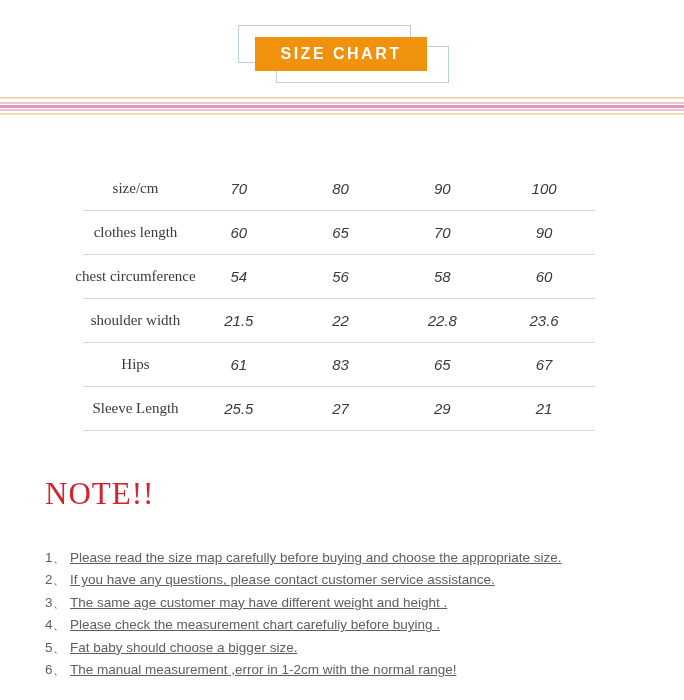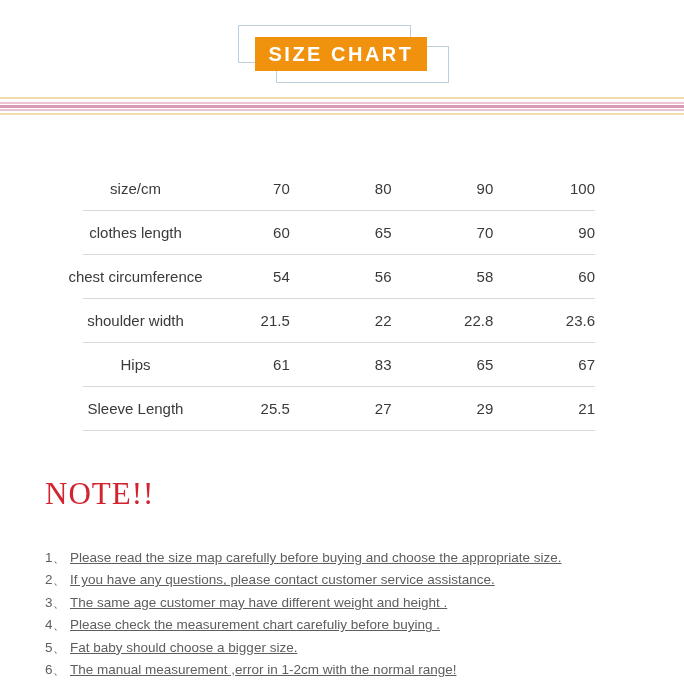--- a/index.html
+++ b/index.html
@@ -9,43 +9,43 @@
   }
 
   
   .deco-rect { position:absolute; border:1px solid #bccfdd; background:transparent; }
   .deco-back { left:238px; top:25px; width:171px; height:36px; }
   .deco-front { left:276px; top:46px; width:171px; height:35px; }
   .banner {
     position:absolute; left:255px; top:37px; width:172px; height:34px;
     background:#f0920e; color:#ffffff; z-index:2;
     display:flex; align-items:center; justify-content:center;
-    font-size:20px; font-weight:bold; letter-spacing:2.5px;
+    font-size:16px; font-weight:bold; letter-spacing:2.5px;
   }
 
   
   .stripes { position:absolute; left:0; top:97px; width:684px; }
   .stripe { width:100%; }
   .s1 { height:2px; background:#f1dcae; margin-bottom:3px; }
   .s2 { height:2px; background:#eec3d3; margin-bottom:1px; }
   .s3 { height:3px; background:#d89ab6; margin-bottom:1px; }
   .s4 { height:2px; background:#eec3d3; margin-bottom:2px; }
   .s5 { height:2px; background:#f1dcae; }
 
   
   .size-table {
     position:absolute; left:83px; top:167px; width:512px;
     color:#3a3a3a; font-size:15px;
   }
   .trow {
     display:flex; align-items:center; height:43px;
     border-bottom:1px solid #d9d9d9;
   }
-  .tlabel { width:105px; display:flex; justify-content:center; white-space:nowrap; }
-  .tval { flex:1; text-align:right; }
+  .tlabel { width:105px; display:flex; justify-content:center; white-space:nowrap;font-family:Liberation Serif, serif; }
+  .tval { flex:1; text-align:center;font-style:italic; }
 
   
   .note-heading {
     position:absolute; left:45px; top:476px;
     font-family:"Liberation Serif", serif;
     font-size:31px; color:#d2232f; letter-spacing:1px;
   }
   .notes {
     position:absolute; left:45px; top:547px; width:600px;
     font-size:13.5px; color:#5e5e5e;

